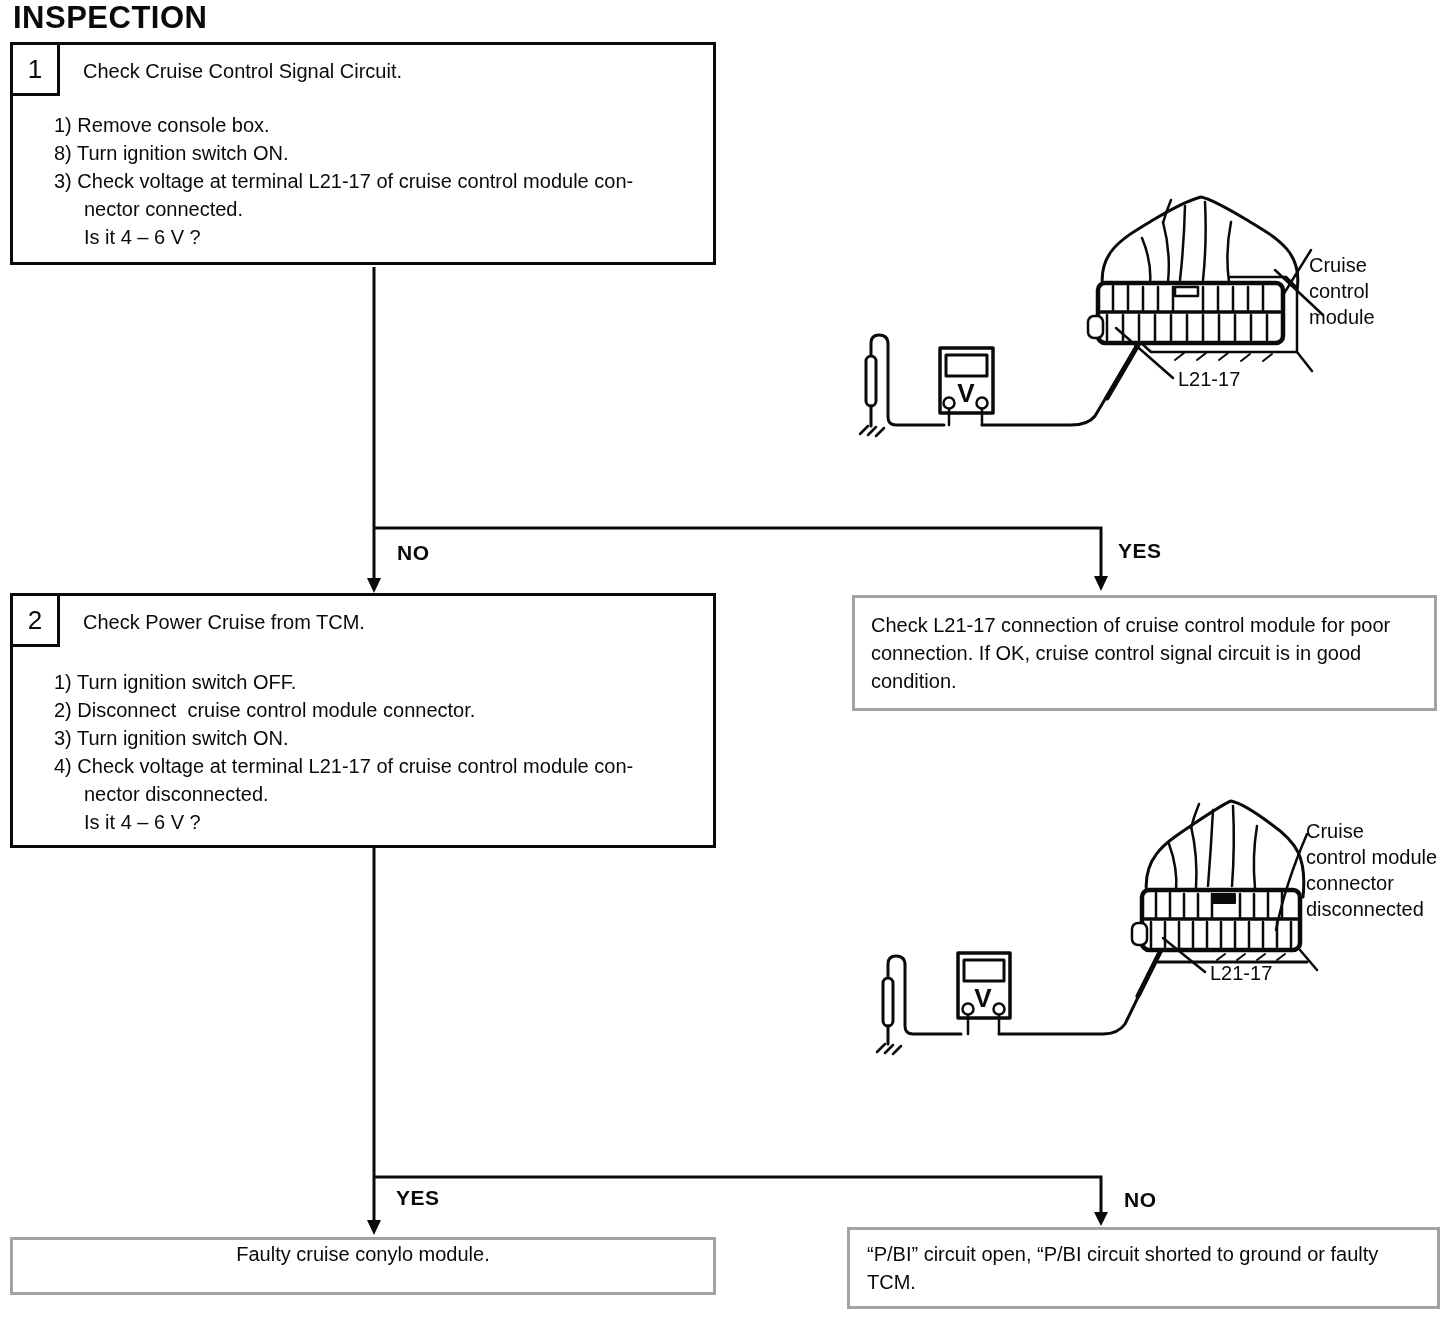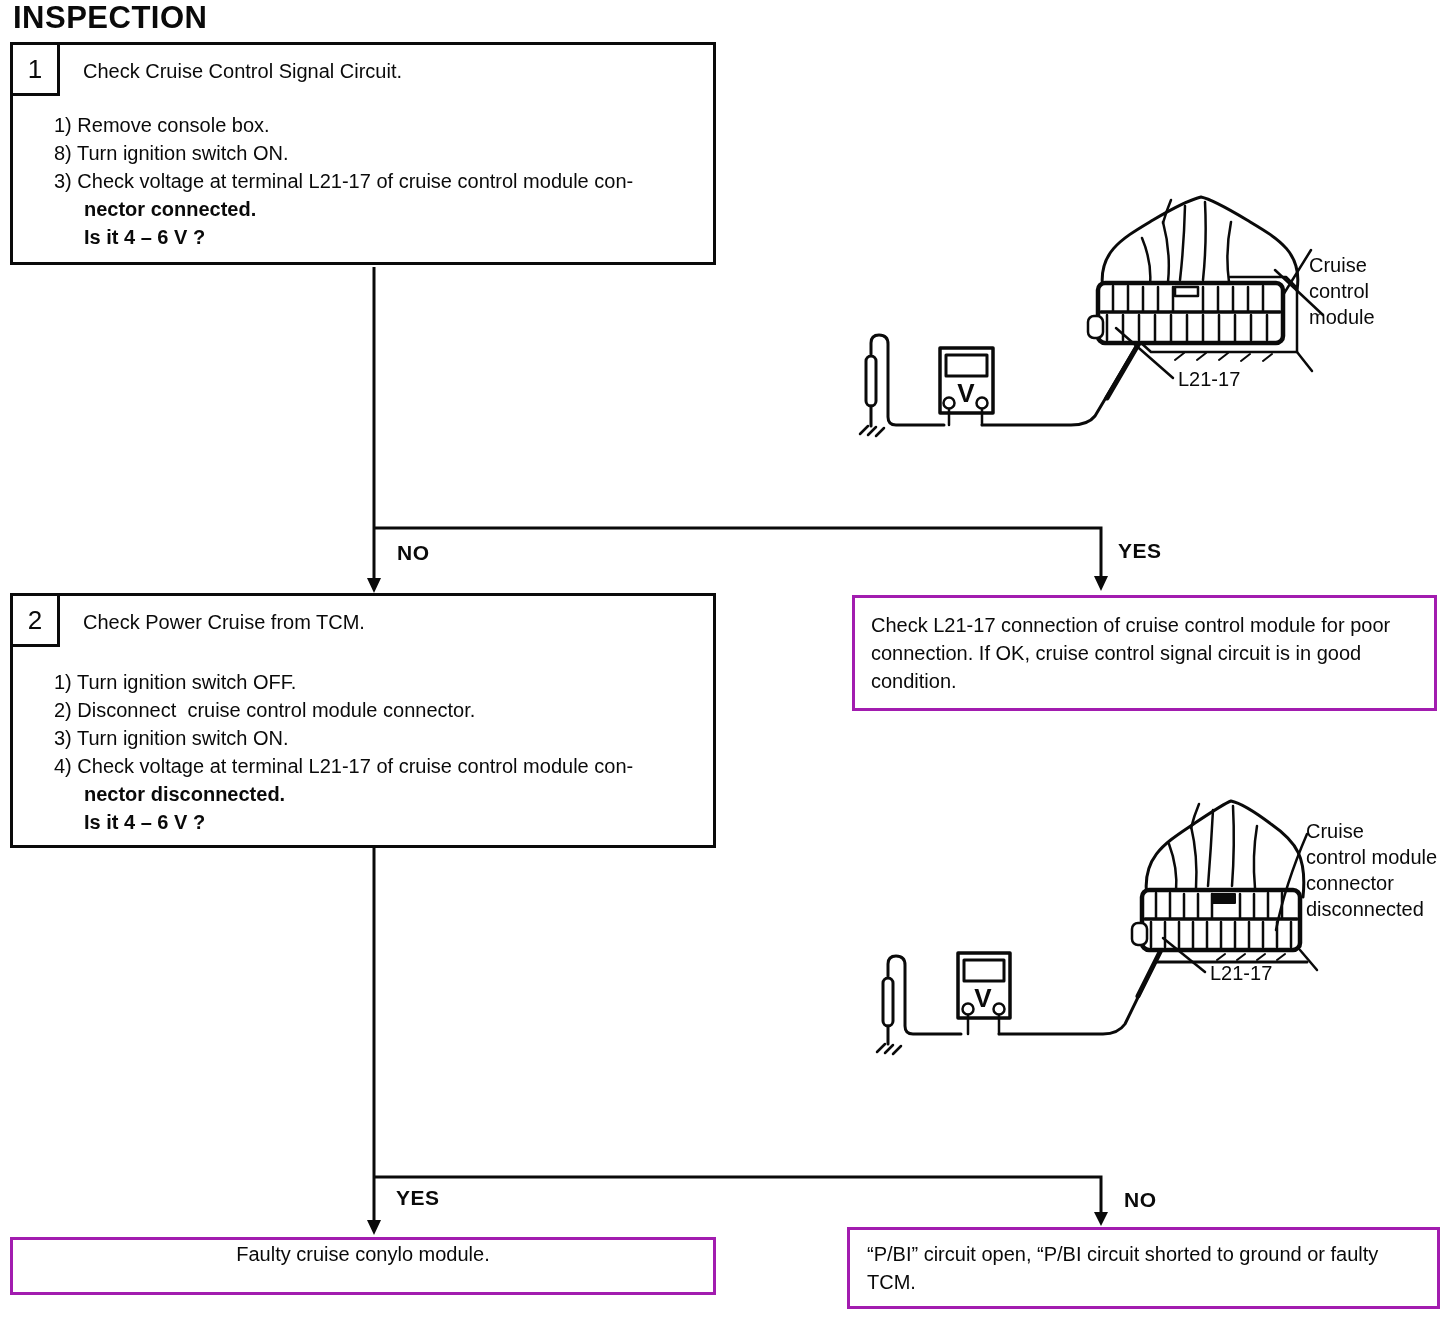--- a/index.html
+++ b/index.html
@@ -22,30 +22,30 @@
     position:absolute;left:0;top:0;width:44px;height:48px;
     border-right:3px solid #0a0a0a;border-bottom:3px solid #0a0a0a;
     display:flex;align-items:center;justify-content:center;
     font-size:26px;
   }
   .steptitle{position:absolute;left:70px;top:15px;font-size:20px;}
   .stepbody{position:absolute;left:17px;right:10px;font-size:20px;line-height:28px;margin-left:24px;}
   #step1 .stepbody{top:66px;}
   #step2 .stepbody{top:72px;}
   .step-line{white-space:pre-wrap;}
-  .indent{padding-left:30px;font-weight:bold;}
+  .indent{padding-left:30px;}
   .branch-label{
     position:absolute;font-size:21px;font-weight:bold;z-index:2;letter-spacing:.5px;
   }
   #no1{left:397px;top:541px;}
   #yes1{left:1118px;top:539px;}
   #yes2{left:396px;top:1186px;}
   #no2{left:1124px;top:1188px;}
   .textbox{
-    position:absolute;background:#ffffff;border:3px solid #a21caf;z-index:2;
+    position:absolute;background:#ffffff;border:3px solid #a3a3a3;z-index:2;
     font-size:20px;line-height:28px;
   }
   #check-box{left:852px;top:595px;width:547px;height:84px;padding:13px 16px;}
   #result-left{
     left:10px;top:1237px;width:700px;height:52px;
     display:flex;align-items:flex-start;justify-content:center;
   }
   #result-right{left:847px;top:1227px;width:553px;height:56px;padding:10px 17px;}
   #fig1{left:845px;top:190px;}
   #fig2{left:855px;top:790px;}

